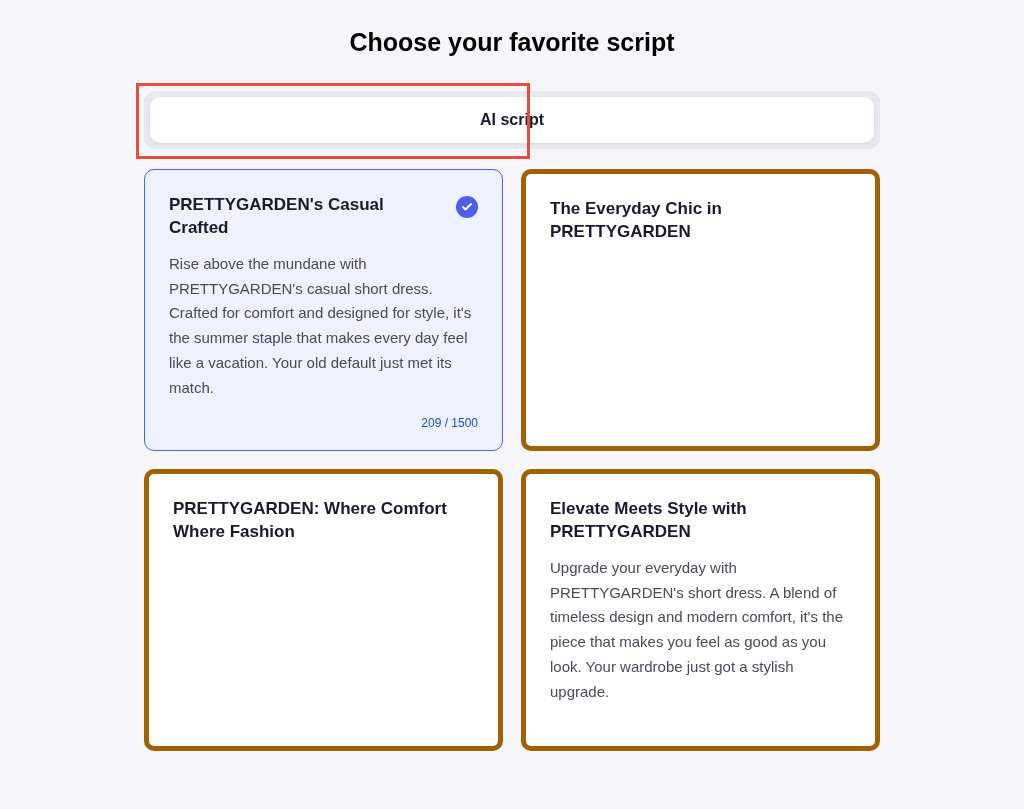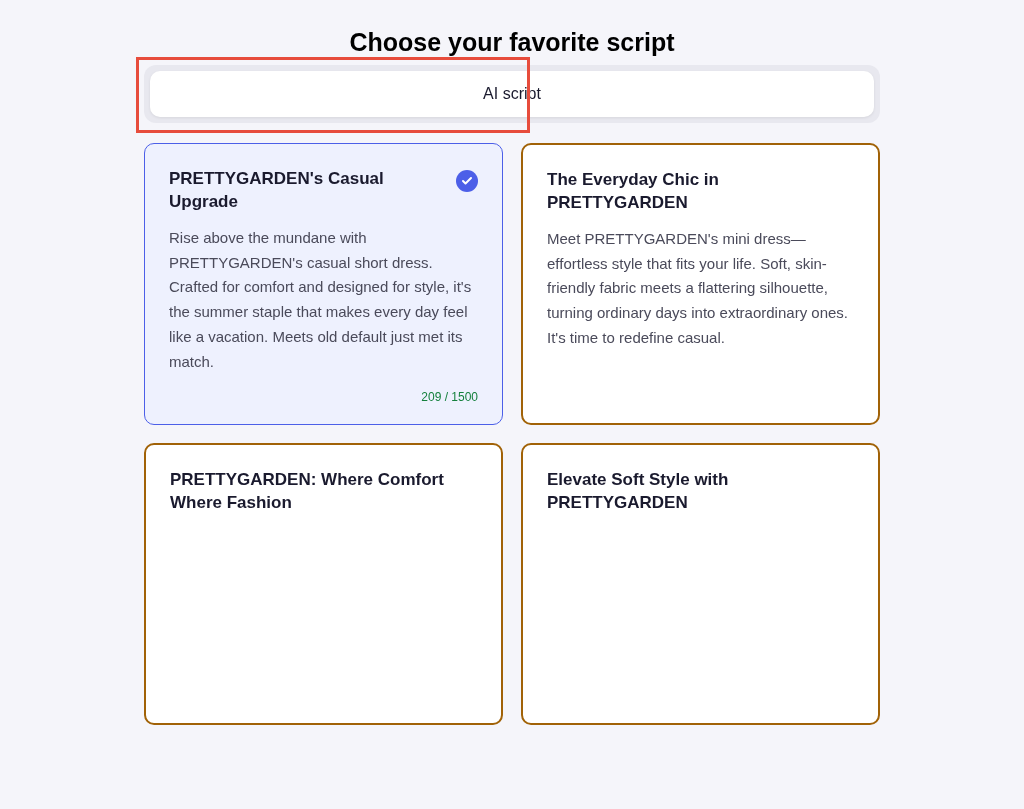--- a/index.html
+++ b/index.html
@@ -14,21 +14,21 @@
       padding: 28px 0 0 0;
       display: flex;
       flex-direction: column;
       align-items: center;
     }
     .page-title {
       font-size: 25px;
       font-weight: 700;
       color: #000;
       text-align: center;
-      margin-bottom: 8px;
+      margin-bottom: 34px;
     }
     .tabs-wrap {
       position: relative;
       width: 736px;
       margin-bottom: 20px;
     }
     .highlight-box {
       position: absolute;
       left: -8px;
       top: -8px;
@@ -43,39 +43,39 @@
       background: #e8e8ef;
       border-radius: 12px;
       padding: 6px;
       gap: 0;
     }
     .tab {
       flex: 1;
       text-align: center;
       padding: 14px 0;
       font-size: 16px;
-      font-weight: 400;
+      font-weight: 700;
       border-radius: 10px;
       cursor: pointer;
       color: #8a8a9a;
     }
     .tab.active {
       background: #fff;
       color: #1a1a2e;
       box-shadow: 0 1px 3px rgba(0,0,0,0.08);
     }
     .cards {
       width: 736px;
       display: grid;
       grid-template-columns: 1fr 1fr;
       gap: 18px;
     }
     .card {
       background: #fff;
-      border: 2px solid #a16207;
+      border: 5px solid #a16207;
       border-radius: 10px;
       padding: 24px 24px 20px 24px;
       position: relative;
       cursor: pointer;
       display: flex;
       flex-direction: column;
     }
     .card.selected {
       background: #eef1fe;
       border: 1.5px solid #4c5fe8;
@@ -110,21 +110,21 @@
     }
     .card-body {
       font-size: 15px;
       line-height: 1.65;
       color: #4a4a5a;
       flex: 1;
     }
     .char-count {
       text-align: right;
       font-size: 12px;
-      color: #15803d;
+      color: #1d4ed8;
       margin-top: 2px;
     }
     .row-top .card {
       min-height: 282px;
     }
   </style>
 </head>
 <body>
 
 <div class="container">
@@ -134,44 +134,44 @@
     <div class="highlight-box"></div>
     <div class="tabs">
       <div class="tab active">AI script</div>
     </div>
   </div>
 
   <div class="cards row-top">
 
     <div class="card selected">
       <div class="card-header">
-        <div class="card-title">PRETTYGARDEN's Casual Upgrade</div>
+        <div class="card-title">PRETTYGARDEN's Casual Crafted</div>
         <div class="check-badge">
           <svg viewBox="0 0 24 24" fill="none" stroke="#fff" stroke-width="4" stroke-linecap="round" stroke-linejoin="round">
               <polyline points="20 6 9 17 4 12"></polyline>
             </svg>
         </div>
       </div>
-      <div class="card-body">Rise above the mundane with PRETTYGARDEN's casual short dress. Crafted for comfort and designed for style, it's the summer staple that makes every day feel like a vacation. Meets old default just met its match.</div>
+      <div class="card-body">Rise above the mundane with PRETTYGARDEN's casual short dress. Crafted for comfort and designed for style, it's the summer staple that makes every day feel like a vacation. Your old default just met its match.</div>
       <div class="char-count">209 / 1500</div>
     </div>
 
     <div class="card">
       <div class="card-header">
         <div class="card-title">The Everyday Chic in PRETTYGARDEN</div>
       </div>
-      <div class="card-body">Meet PRETTYGARDEN's mini dress—effortless style that fits your life. Soft, skin-friendly fabric meets a flattering silhouette, turning ordinary days into extraordinary ones. It's time to redefine casual.</div>
     </div>
 
     <div class="card">
       <div class="card-header">
         <div class="card-title">PRETTYGARDEN: Where Comfort Where Fashion</div>
       </div>
     </div>
 
     <div class="card">
       <div class="card-header">
-        <div class="card-title">Elevate Soft Style with PRETTYGARDEN</div>
+        <div class="card-title">Elevate Meets Style with PRETTYGARDEN</div>
       </div>
+      <div class="card-body">Upgrade your everyday with PRETTYGARDEN's short dress. A blend of timeless design and modern comfort, it's the piece that makes you feel as good as you look. Your wardrobe just got a stylish upgrade.</div>
     </div>
 
   </div>
 </div>
 
 </body></html>

